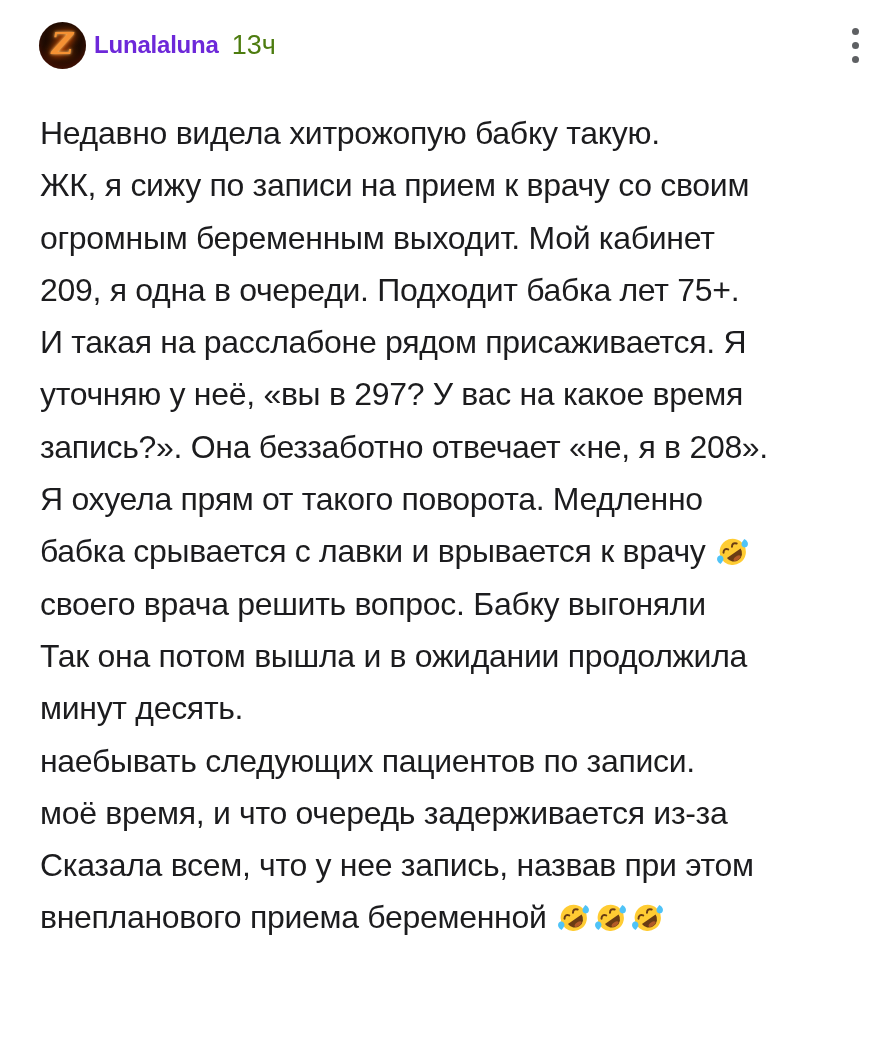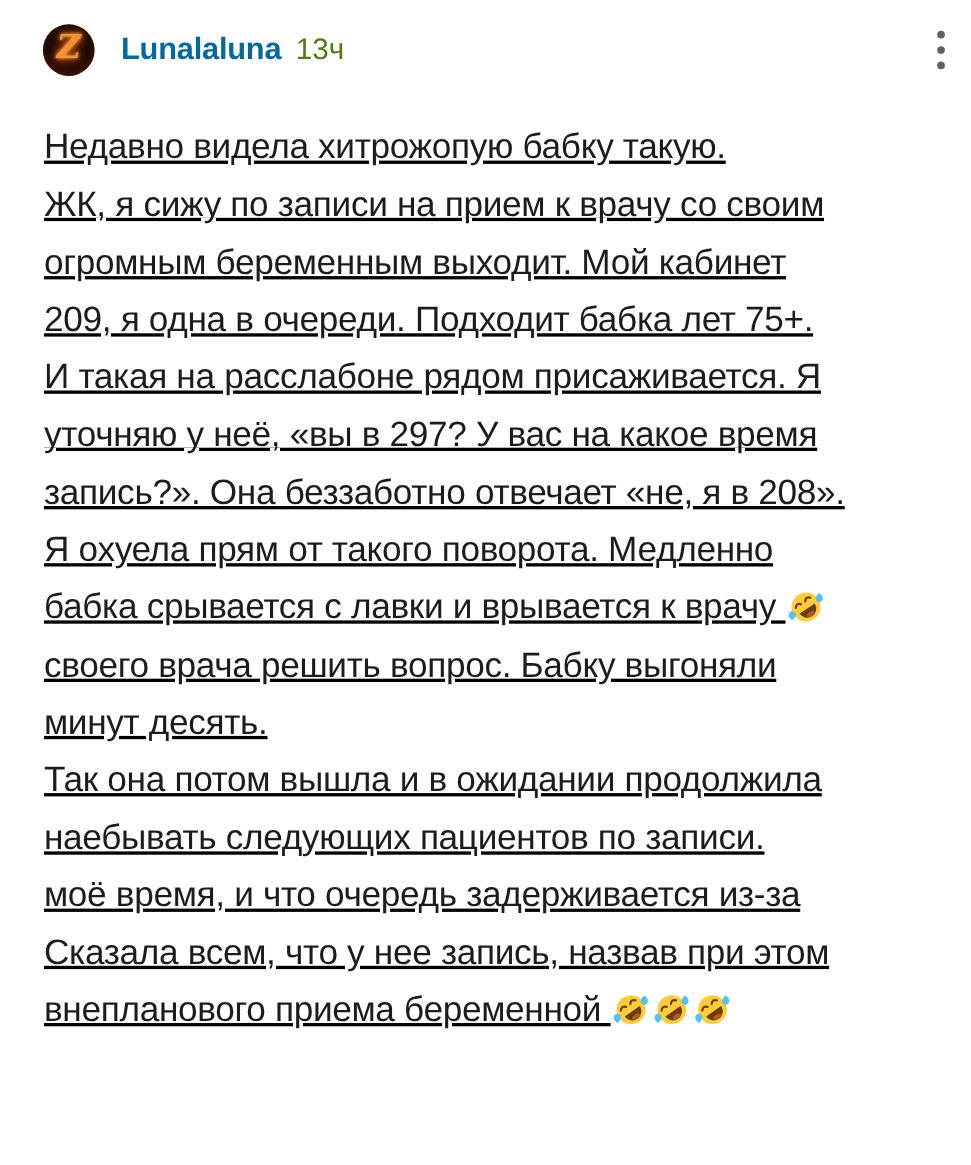--- a/index.html
+++ b/index.html
@@ -35,25 +35,25 @@
     font-family: "DejaVu Serif", "Liberation Serif", serif;
     font-style: italic;
     font-weight: bold;
     font-size: 30px;
     line-height: 1;
     color: #f59133;
     text-shadow: 0 0 3px #ffd27a, 0 0 8px #ff6a00, 0 2px 10px #a82f00;
     transform: translateY(-1px);
   }
   .username {
-    margin-left: 24px;
-    font-size: 28px;
+    margin-left: 8px;
+    font-size: 24px;
     font-weight: bold;
     letter-spacing: -0.2px;
-    color: #0369a1;
+    color: #6d28d9;
     cursor: pointer;
     white-space: nowrap;
   }
   .timestamp {
     margin-left: 13px;
     font-size: 27px;
     color: #4d7c0f;
     white-space: nowrap;
   }
   .menu-btn {
@@ -72,21 +72,20 @@
     border-radius: 50%;
     background: #5e6063;
   }
 
   
   .post-body {
     position: absolute;
     top: 107px;
     left: 40px;
     right: 14px;
-    text-decoration: underline;
   }
   .post-line {
     font-size: 32px;
     line-height: 52.3px;
     letter-spacing: -0.3px;
     color: #1c1c1e;
     white-space: nowrap;
   }
   .emoji {
     width: 35px; height: 35px;
@@ -126,22 +125,22 @@
             <circle cx="20" cy="20.5" r="15" fill="#FFCC33"></circle>
             <path d="M10.5 22.5 a9.5 9.5 0 0 0 19 0 z" fill="#693C14"></path>
             <ellipse cx="20" cy="29.2" rx="4.6" ry="2.2" fill="#B15A27"></ellipse>
             <path d="M10.8 15.2 q3.3 -4.2 6.6 0" stroke="#693C14" stroke-width="2.3" fill="none" stroke-linecap="round"></path>
             <path d="M22.6 15.2 q3.3 -4.2 6.6 0" stroke="#693C14" stroke-width="2.3" fill="none" stroke-linecap="round"></path>
           </g>
           <path d="M33.7 5.8 c3.6 1.9 4.8 5.2 3.5 7.6 c-1 1.8 -3.2 2.4 -5 1.5 c-1.8 -1 -2.4 -3.2 -1.5 -5 c0.9 -1.7 1.7 -2.9 3 -4.1 z" fill="#4FC3F7"></path>
           <path d="M6.3 34.2 c-3.6 -1.9 -4.8 -5.2 -3.5 -7.6 c1 -1.8 3.2 -2.4 5 -1.5 c1.8 1 2.4 3.2 1.5 5 c-0.9 1.7 -1.7 2.9 -3 4.1 z" fill="#4FC3F7"></path>
         </svg></div>
     <div class="post-line">своего врача решить вопрос. Бабку выгоняли</div>
+    <div class="post-line">Так она потом вышла и в ожидании продолжила</div>
     <div class="post-line">минут десять.</div>
-    <div class="post-line">Так она потом вышла и в ожидании продолжила</div>
     <div class="post-line">наебывать следующих пациентов по записи.</div>
     <div class="post-line">моё время, и что очередь задерживается из-за</div>
     <div class="post-line">Сказала всем, что у нее запись, назвав при этом</div>
     <div class="post-line">внепланового приема беременной <svg class="emoji" viewBox="0 0 40 40">
           <g transform="rotate(-35 20 20)">
             <circle cx="20" cy="20.5" r="15" fill="#FFCC33"></circle>
             <path d="M10.5 22.5 a9.5 9.5 0 0 0 19 0 z" fill="#693C14"></path>
             <ellipse cx="20" cy="29.2" rx="4.6" ry="2.2" fill="#B15A27"></ellipse>
             <path d="M10.8 15.2 q3.3 -4.2 6.6 0" stroke="#693C14" stroke-width="2.3" fill="none" stroke-linecap="round"></path>
             <path d="M22.6 15.2 q3.3 -4.2 6.6 0" stroke="#693C14" stroke-width="2.3" fill="none" stroke-linecap="round"></path>

